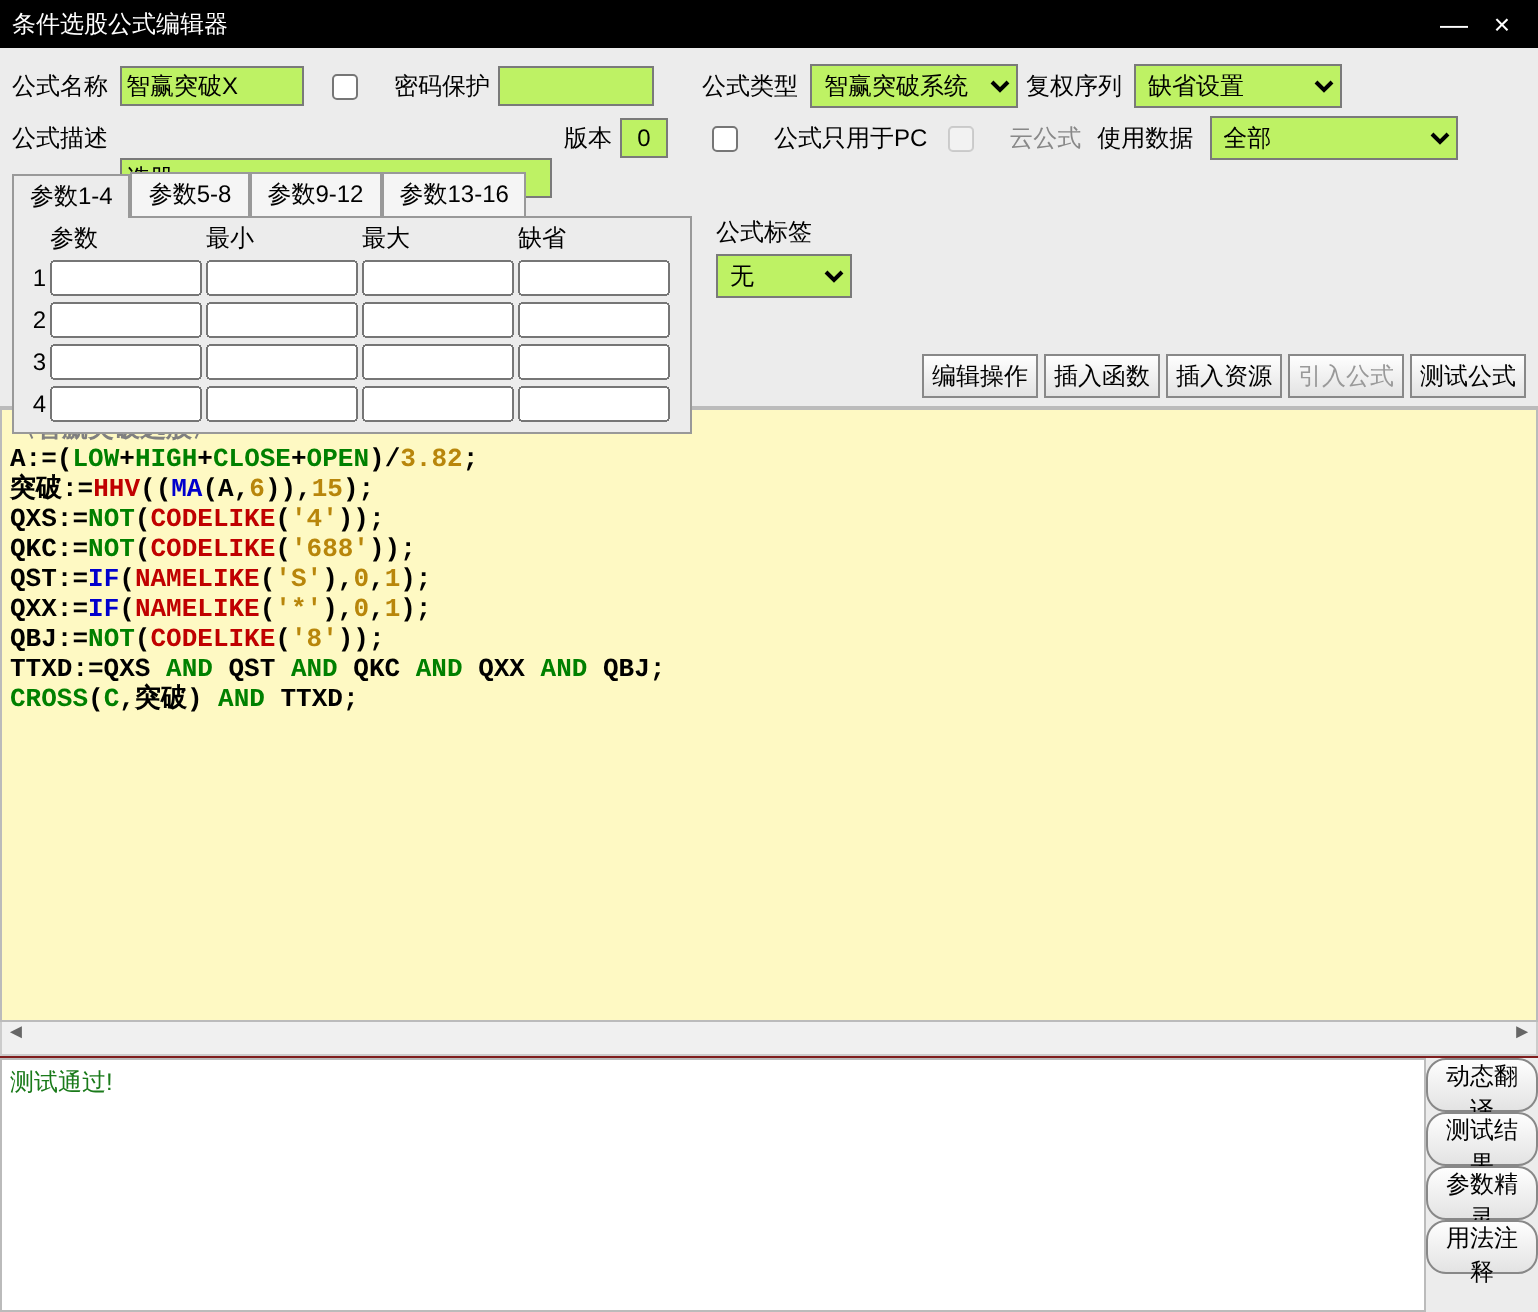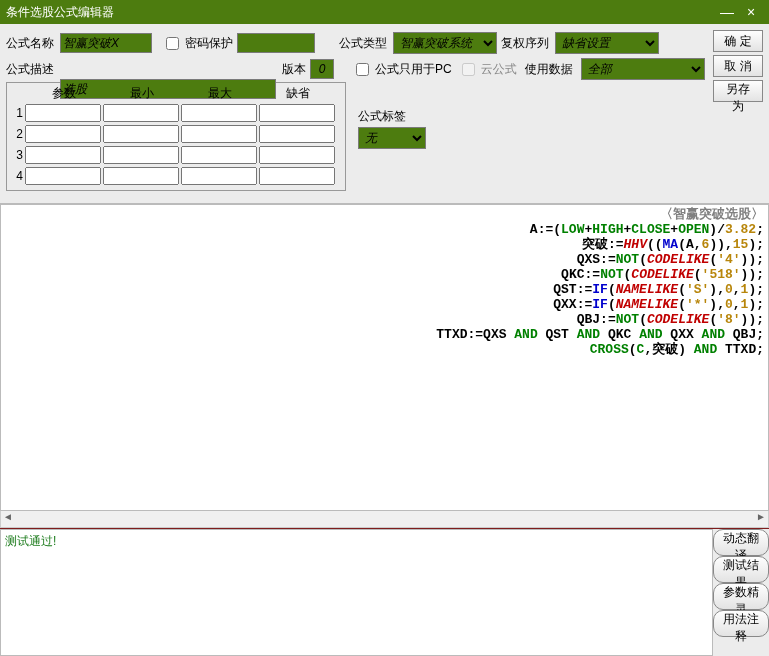--- a/index.html
+++ b/index.html
@@ -1,58 +1,58 @@
 <!DOCTYPE html>
 <html><head>
 <meta charset="utf-8">
 <style>
   * { box-sizing: border-box; margin: 0; padding: 0; }
   body { font-family: "Microsoft YaHei", SimSun, sans-serif; font-size: 12px; background: #ececec; width: 769px; height: 656px; overflow: hidden; }
-  .titlebar { background: #4d7c0f; color: #fff; height: 24px; display: flex; align-items: center; padding: 0 6px; }
+  .titlebar { background: #000000; color: #fff; height: 24px; display: flex; align-items: center; padding: 0 6px; }
   .titlebar .title { flex: 1; font-size: 12px; }
   .titlebar .winbtn { width: 24px; text-align: center; cursor: pointer; font-size: 14px; }
   .main { display: flex; flex-direction: column; height: 632px; }
   .topform { background: #ececec; border-bottom: 1px solid #bbb; padding: 6px 6px 0 6px; position: relative; height: 180px; }
   .row { display: flex; align-items: center; height: 26px; gap: 4px; }
   .lbl { width: 50px; text-align: left; }
-  input[type="text"], select { height: 20px; border: 1px solid #7a7a7a; background: #4d7c0f; font-size: 12px; padding: 0 2px; font-style: italic; }
+  input[type="text"], select { height: 20px; border: 1px solid #7a7a7a; background: #bef264; font-size: 12px; padding: 0 2px; }
   select { height: 22px; }
   .btn { height: 22px; border: 1px solid #888; background: linear-gradient(#fefefe,#e3e3e3); padding: 0 8px; font-size: 12px; cursor: pointer; min-width: 50px; }
   .btn.disabled { color: #999; }
   .right-btn-col { position: absolute; right: 6px; top: 6px; width: 50px; display: flex; flex-direction: column; gap: 3px; }
   .right-btn-col .btn { width: 50px; }
   .tabs { display: flex; margin-top: 4px; }
   .tab { border: 1px solid #999; border-bottom: none; padding: 2px 8px; background: #f5f5f5; margin-right: 0; font-size: 12px; cursor: pointer; }
   .tab.active { background: #ececec; position: relative; top: 1px; }
   .param-grid { border: 1px solid #999; background: #ececec; padding: 2px 4px 4px 4px; width: 340px; }
   .param-head { display: flex; }
-  .param-head div { width: 78px; text-align: center; font-size: 12px; }
+  .param-head div { width: 78px; text-align: left; font-size: 12px; }
   .param-head .rowh { width: 14px; }
   .param-row { display: flex; align-items: center; height: 21px; }
   .param-row .rownum { width: 14px; text-align: right; padding-right: 2px; font-size: 12px; }
   .param-row input { width: 76px; margin-right: 2px; height: 18px; }
   .formula-tag { position: absolute; left: 358px; top: 84px; }
   .formula-tag .lbl2 { margin-bottom: 2px; }
   .formula-tag select { width: 68px; }
   .bottom-btns { position: absolute; right: 6px; bottom: 4px; display: flex; gap: 3px; }
   .bottom-btns .btn { min-width: 54px; padding: 0 4px; }
-  .code-area { flex: 1; background: #ffffff; border: 1px solid #bbb; margin: 0; font-family: "Consolas","Courier New",monospace; font-size: 13px; font-weight: bold; padding: 2px 4px; line-height: 15px; overflow: auto; white-space: pre; text-align: right; }
+  .code-area { flex: 1; background: #fef9c3; border: 1px solid #bbb; margin: 0; font-family: "Consolas","Courier New",monospace; font-size: 13px; font-weight: bold; padding: 2px 4px; line-height: 15px; overflow: auto; white-space: pre; }
   .code-title { color: #808080; }
   .blue { color: #0000cd; }
   .green { color: #008000; }
   .brown { color: #b8860b; font-weight: bold; }
-  .red { color: #c00000; font-style: italic; }
+  .red { color: #c00000; }
   .code-scrollbar { height: 17px; background: #f0f0f0; border: 1px solid #ccc; border-top: none; position: relative; }
   .code-scrollbar::before, .code-scrollbar::after { content: "◄"; position: absolute; left: 2px; top: 0; font-size: 10px; color: #666; }
   .code-scrollbar::after { content: "►"; left: auto; right: 2px; }
   .result-area { display: flex; height: 128px; border-top: 1px solid #7f1d1d; }
   .result-text { flex: 1; background: #fff; border: 1px solid #bbb; padding: 3px 4px; color: #1a7a1a; font-size: 12px; overflow: auto; }
   .result-btns { width: 56px; display: flex; flex-direction: column; }
   .result-btns .btn { height: 27px; border-radius: 10px; min-width: 56px; }
-  .chk { display: inline-flex; align-items: center; gap: 6px; }
+  .chk { display: inline-flex; align-items: center; gap: 18px; }
   .chk input { width: 13px; height: 13px; }
   .grey { color: #888; }
 </style>
 </head>
 <body>
 
 <div class="titlebar">
   <span class="title">条件选股公式编辑器</span>
   <span class="winbtn">—</span>
   <span class="winbtn">×</span>
@@ -87,20 +87,26 @@
           <span>公式只用于PC</span>
       </span>
       <span class="chk grey" style="margin-left:6px;">
         <input type="checkbox" disabled="" style=""> 
           <span>云公式</span>
       </span>
       <span class="lbl" style="width:52px;margin-left:4px">使用数据</span>
       <select style="width:124px"><option>全部</option></select>
     </div>
 
+    <div class="tabs">
+      <div class="tab active">参数1-4</div>
+      <div class="tab">参数5-8</div>
+      <div class="tab">参数9-12</div>
+      <div class="tab">参数13-16</div>
+    </div>
     <div class="param-grid">
       <div class="param-head">
         <div class="rowh"></div>
         <div>参数</div>
         <div>最小</div>
         <div>最大</div>
         <div>缺省</div>
       </div>
       <div id="param-rows">
           <div class="param-row">
@@ -132,33 +138,35 @@
             <input style="">
           </div>
         </div>
     </div>
 
     <div class="formula-tag">
       <div class="lbl2">公式标签</div>
       <select><option>无</option></select>
     </div>
 
-    <div class="right-btn-col">
-      <button class="btn">确  定</button>
-      <button class="btn">取  消</button>
-      <button class="btn">另存为</button>
+
+    <div class="bottom-btns">
+      <button class="btn">编辑操作</button>
+      <button class="btn">插入函数</button>
+      <button class="btn">插入资源</button>
+      <button class="btn disabled">引入公式</button>
+      <button class="btn">测试公式</button>
     </div>
-
   </div>
 
   <div class="code-area" id="code-area"><span class="code-title">〈智赢突破选股〉</span>
 A:=(<span class="green">LOW</span>+<span class="green">HIGH</span>+<span class="green">CLOSE</span>+<span class="green">OPEN</span>)/<span class="brown">3.82</span>;
 突破:=<span class="red">HHV</span>((<span class="blue">MA</span>(A,<span class="brown">6</span>)),<span class="brown">15</span>);
 QXS:=<span class="green">NOT</span>(<span class="red">CODELIKE</span>(<span class="brown">'4'</span>));
-QKC:=<span class="green">NOT</span>(<span class="red">CODELIKE</span>(<span class="brown">'518'</span>));
+QKC:=<span class="green">NOT</span>(<span class="red">CODELIKE</span>(<span class="brown">'688'</span>));
 QST:=<span class="blue">IF</span>(<span class="red">NAMELIKE</span>(<span class="brown">'S'</span>),<span class="brown">0</span>,<span class="brown">1</span>);
 QXX:=<span class="blue">IF</span>(<span class="red">NAMELIKE</span>(<span class="brown">'*'</span>),<span class="brown">0</span>,<span class="brown">1</span>);
 QBJ:=<span class="green">NOT</span>(<span class="red">CODELIKE</span>(<span class="brown">'8'</span>));
 TTXD:=QXS <span class="green">AND</span> QST <span class="green">AND</span> QKC <span class="green">AND</span> QXX <span class="green">AND</span> QBJ;
 <span class="green">CROSS</span>(<span class="green">C</span>,突破) <span class="green">AND</span> TTXD;
 </div>
   <div class="code-scrollbar"></div>
 
   <div class="result-area">
     <div class="result-text">测试通过!</div>

